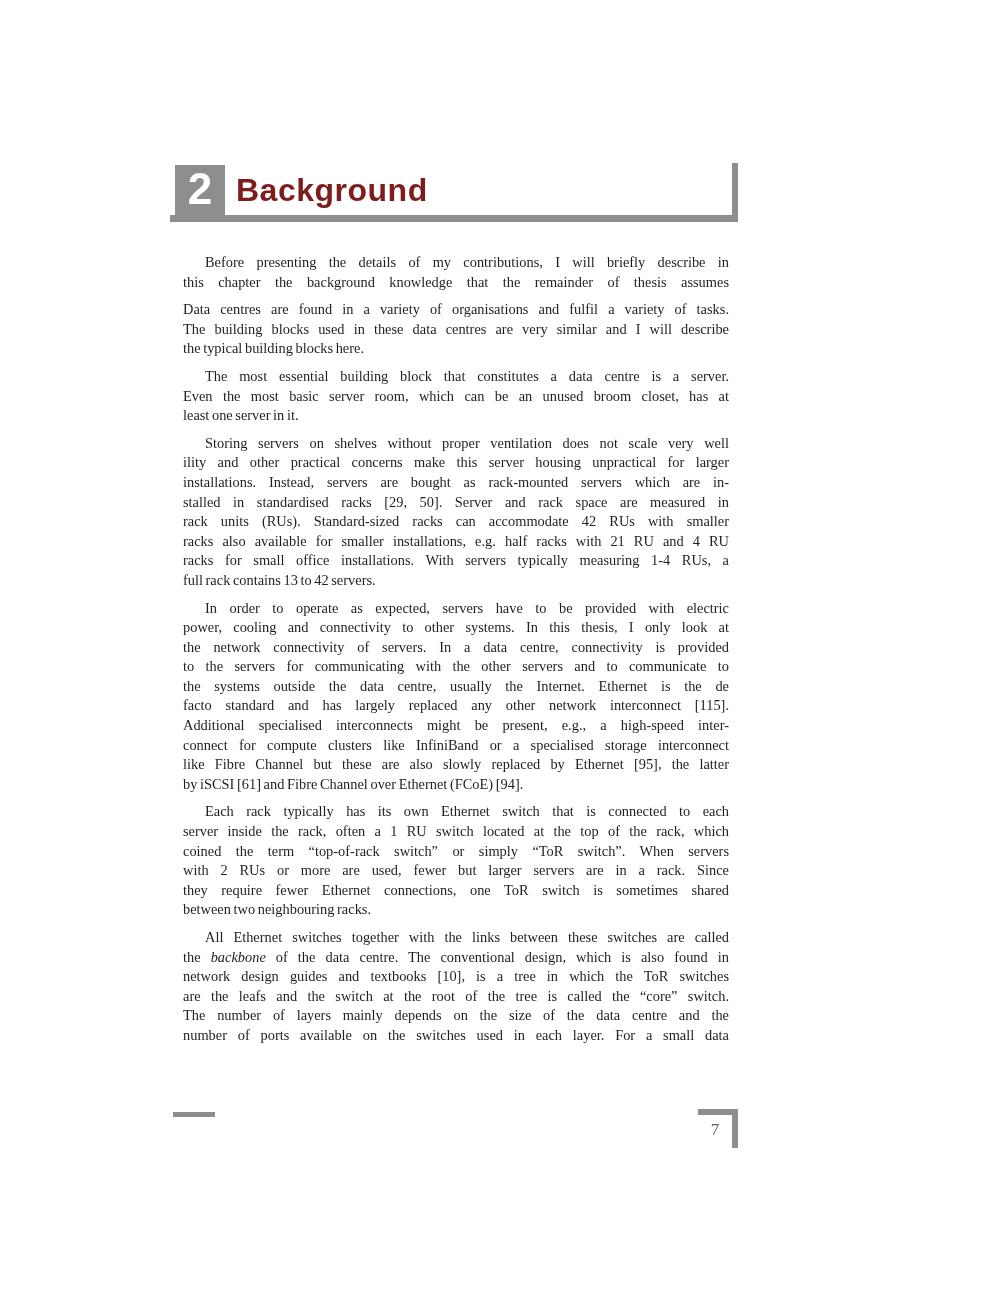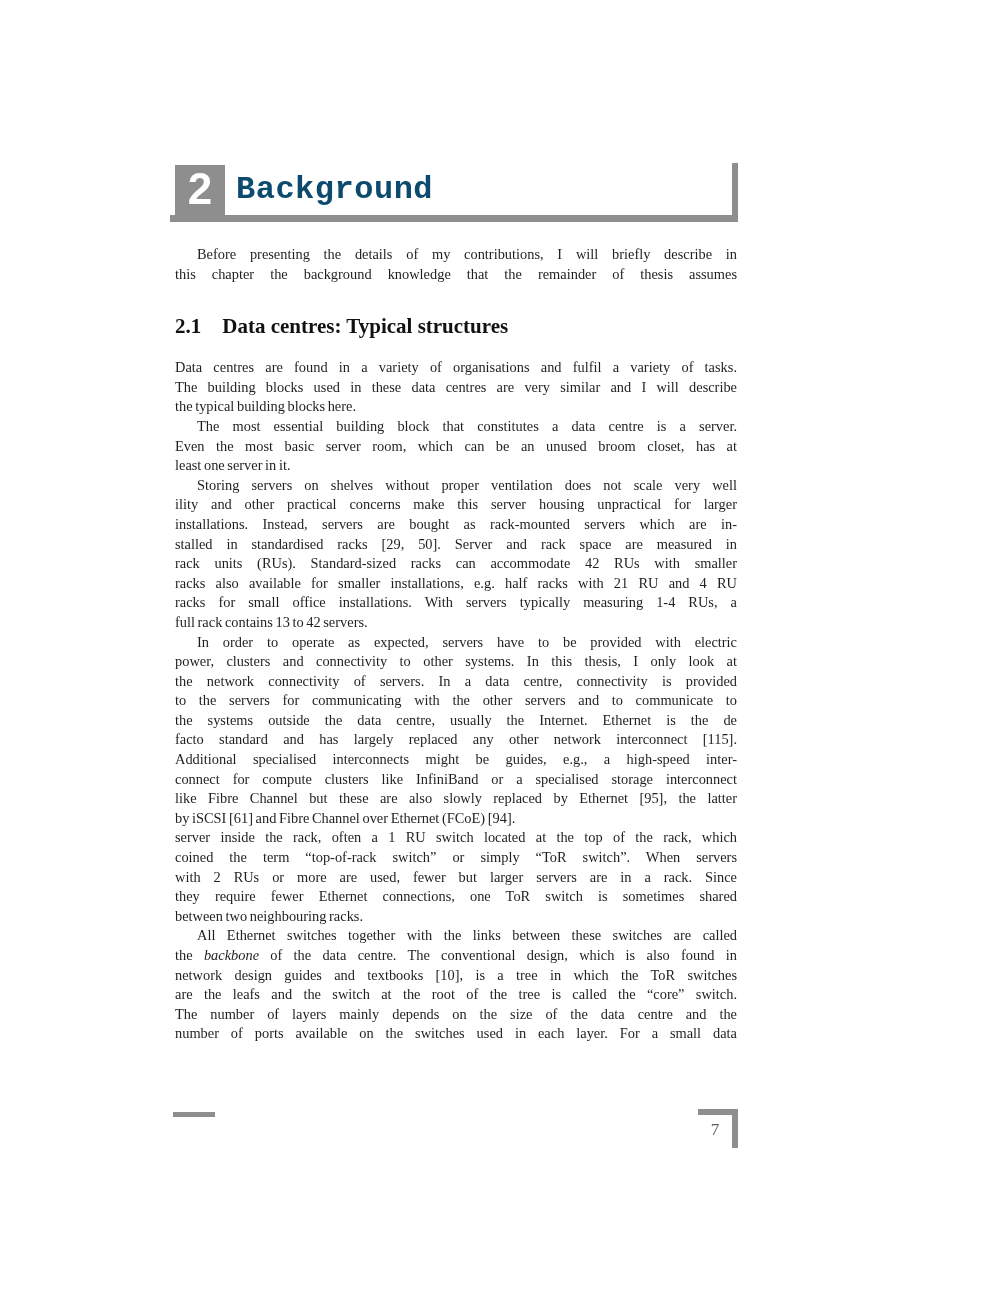--- a/index.html
+++ b/index.html
@@ -34,25 +34,25 @@
     font-weight: bold;
     font-size: 44px;
     color: #ffffff;
     line-height: 1;
     padding-bottom: 3px;
   }
   .chapter-title {
     position: absolute;
     left: 236px;
     top: 174px;
-    font-family: Liberation Mono, monospace;
+    font-family: Liberation Sans, sans-serif;
     font-weight: bold;
     font-size: 32px;
     letter-spacing: 0.5px;
-    color: #0c4a6e;
+    color: #7f1d1d;
     line-height: 1;
   }
   .chapter-rule-h {
     position: absolute;
     left: 170px;
     top: 215px;
     width: 568px;
     height: 7px;
     background: var(--accent-gray, #8e8e8e);
   }
@@ -68,21 +68,21 @@
   
   .text-column {
     position: absolute;
     left: 175px;
     top: 245px;
     width: 562px;
     font-size: 14.4px;
     line-height: 19.6px;
     color: var(--text-color, #1f1f1f);
   }
-  .para { margin: 0; }
+  .para { margin: 8px; }
   .jline {
     text-align: justify;
     text-align-last: justify;
     word-spacing: -1px;
     height: 19.6px;
     white-space: normal;
   }
   .jline.lastline { text-align-last: left; }
   .jline.indent { text-indent: 22px; }
   .jline i { }
@@ -145,21 +145,20 @@
     <div class="chapter-title">Background</div>
     <div class="chapter-rule-h"></div>
     <div class="chapter-rule-v"></div>
   </header>
 
   <main class="text-column" id="content">
       <div class="para">
         <div class="jline indent">Before presenting the details of my contributions, I will briefly describe in</div>
         <div class="jline">this chapter the background knowledge that the remainder of thesis assumes</div>
       </div>
-      <h2 class="section-heading"><span class="sec-num">2.1</span><span>Data centres: Typical structures</span></h2>
       <div class="para">
         <div class="jline">Data centres are found in a variety of organisations and fulfil a variety of tasks.</div>
         <div class="jline">The building blocks used in these data centres are very similar and I will describe</div>
         <div class="jline lastline">the typical building blocks here.</div>
       </div>
       <div class="para">
         <div class="jline indent">The most essential building block that constitutes a data centre is a server.</div>
         <div class="jline">Even the most basic server room, which can be an unused broom closet, has at</div>
         <div class="jline lastline">least one server in it.</div>
       </div>
@@ -168,31 +167,32 @@
         <div class="jline">ility and other practical concerns make this server housing unpractical for larger</div>
         <div class="jline">installations. Instead, servers are bought as rack-mounted servers which are in-</div>
         <div class="jline">stalled in standardised racks [29, 50]. Server and rack space are measured in</div>
         <div class="jline">rack units (RUs). Standard-sized racks can accommodate 42 RUs with smaller</div>
         <div class="jline">racks also available for smaller installations, e.g. half racks with 21 RU and 4 RU</div>
         <div class="jline">racks for small office installations. With servers typically measuring 1-4 RUs, a</div>
         <div class="jline lastline">full rack contains 13 to 42 servers.</div>
       </div>
       <div class="para">
         <div class="jline indent">In order to operate as expected, servers have to be provided with electric</div>
-        <div class="jline">power, clusters and connectivity to other systems. In this thesis, I only look at</div>
+        <div class="jline">power, cooling and connectivity to other systems. In this thesis, I only look at</div>
         <div class="jline">the network connectivity of servers. In a data centre, connectivity is provided</div>
         <div class="jline">to the servers for communicating with the other servers and to communicate to</div>
         <div class="jline">the systems outside the data centre, usually the Internet. Ethernet is the de</div>
         <div class="jline">facto standard and has largely replaced any other network interconnect [115].</div>
-        <div class="jline">Additional specialised interconnects might be guides, e.g., a high-speed inter-</div>
+        <div class="jline">Additional specialised interconnects might be present, e.g., a high-speed inter-</div>
         <div class="jline">connect for compute clusters like InfiniBand or a specialised storage interconnect</div>
         <div class="jline">like Fibre Channel but these are also slowly replaced by Ethernet [95], the latter</div>
         <div class="jline lastline">by iSCSI [61] and Fibre Channel over Ethernet (FCoE) [94].</div>
       </div>
       <div class="para">
+        <div class="jline indent">Each rack typically has its own Ethernet switch that is connected to each</div>
         <div class="jline">server inside the rack, often a 1 RU switch located at the top of the rack, which</div>
         <div class="jline">coined the term “top-of-rack switch” or simply “ToR switch”. When servers</div>
         <div class="jline">with 2 RUs or more are used, fewer but larger servers are in a rack. Since</div>
         <div class="jline">they require fewer Ethernet connections, one ToR switch is sometimes shared</div>
         <div class="jline lastline">between two neighbouring racks.</div>
       </div>
       <div class="para">
         <div class="jline indent">All Ethernet switches together with the links between these switches are called</div>
         <div class="jline">the <i>backbone</i> of the data centre. The conventional design, which is also found in</div>
         <div class="jline">network design guides and textbooks [10], is a tree in which the ToR switches</div>

